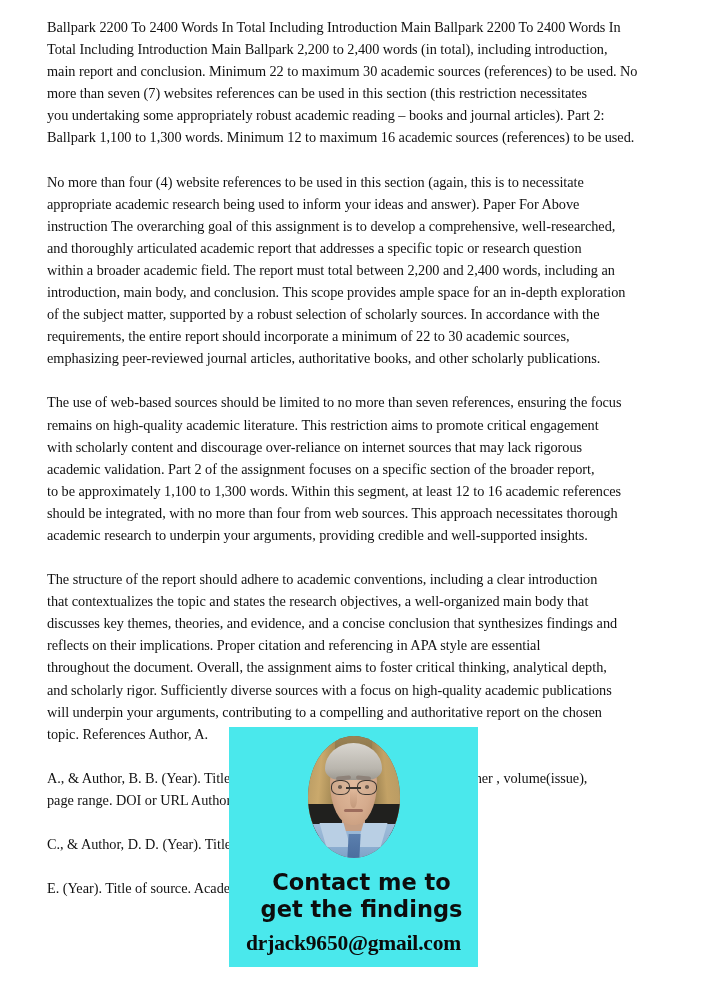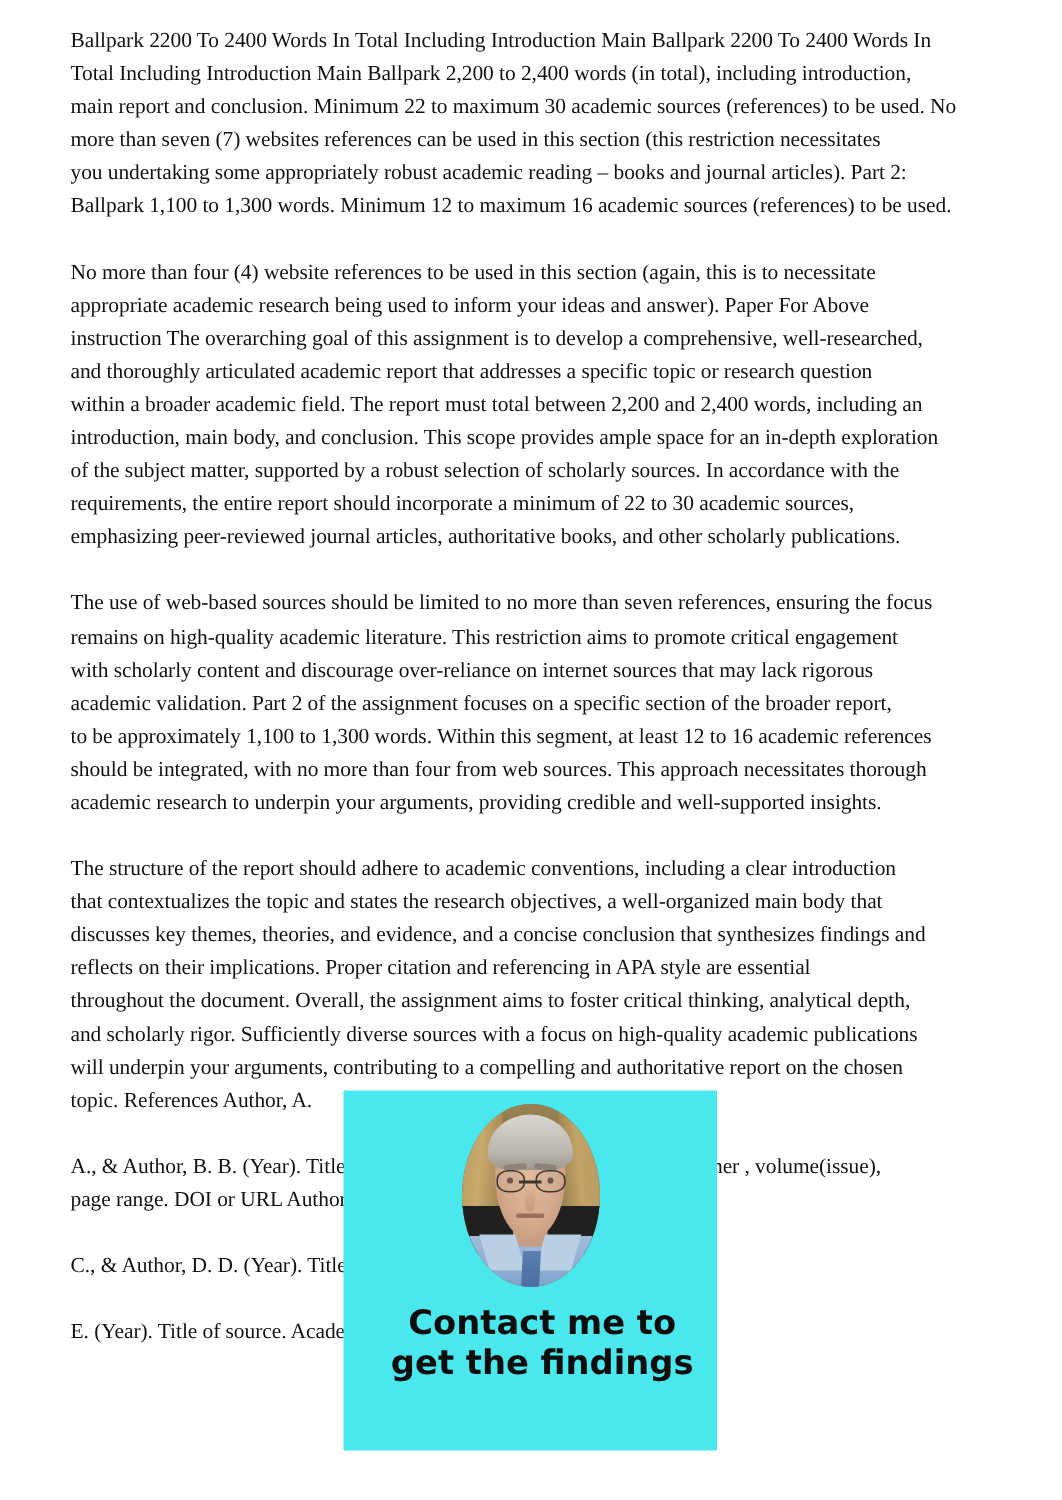--- a/index.html
+++ b/index.html
@@ -239,15 +239,16 @@
       <div class="p-glass">
         <div class="p-lensL"></div>
         <div class="p-lensR"></div>
       </div>
       <div class="p-bridge"></div>
       <div class="p-nose"></div>
       <div class="p-mouth"></div>
     </div>
     <div id="contact-line1">Contact me to</div>
     <div id="contact-line2">get the findings</div>
+    <div id="contact-email">drjack9650@gmail.com</div>
   </div>
 
 </div>
 
 </body></html>

